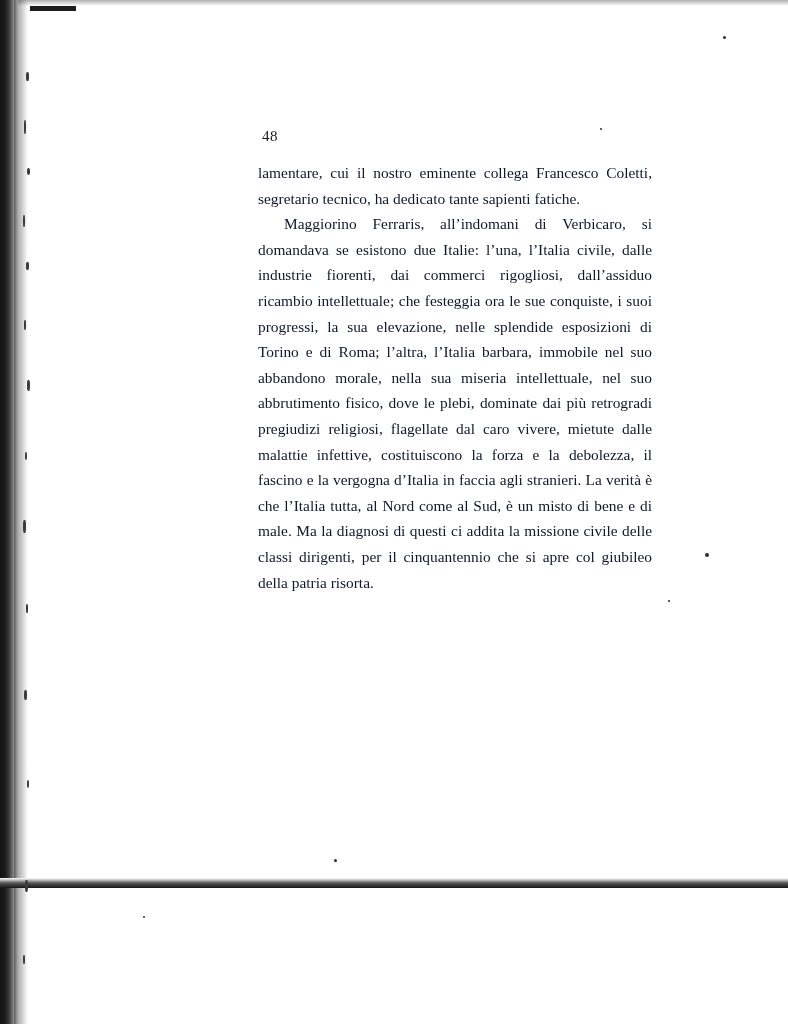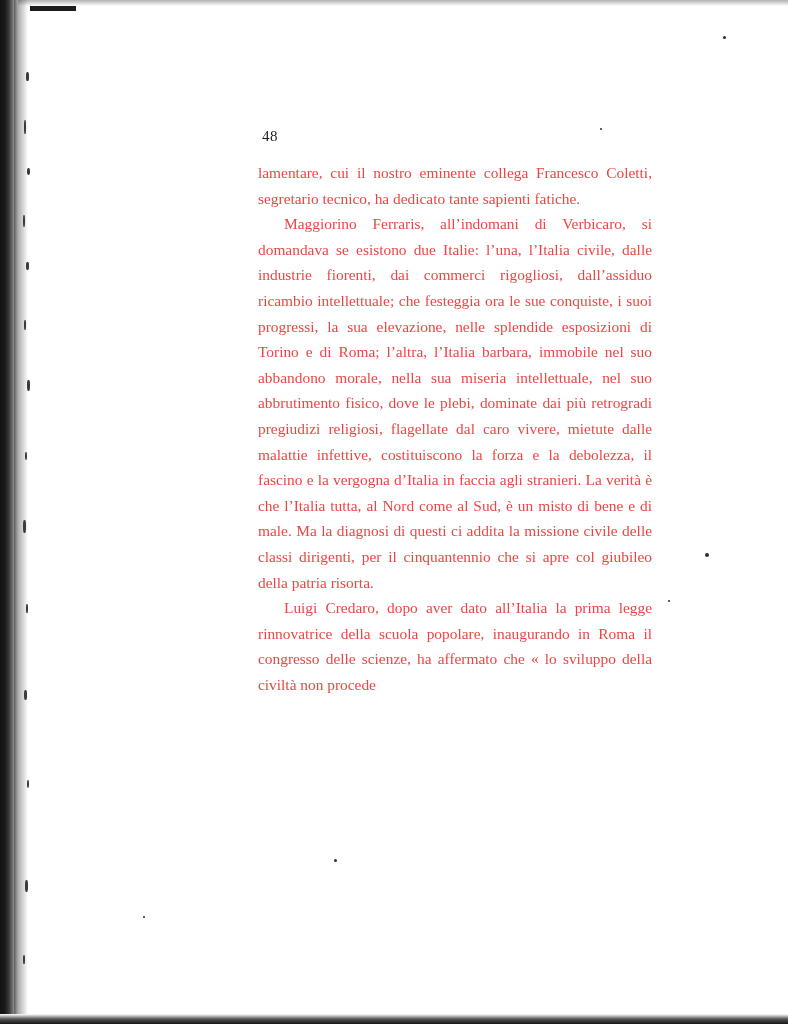--- a/index.html
+++ b/index.html
@@ -63,38 +63,38 @@
     position: absolute;
     background: #3a3a3a;
     border-radius: 40%;
   }
 
   .page {
     position: absolute;
     left: 0;
     top: 0;
     width: 788px;
-    height: 1024px;
+    height: 888px;
   }
 
   .folio {
     position: absolute;
     left: 262px;
     top: 128px;
     font-size: 15px;
     letter-spacing: 0.5px;
     color: #1b1b1b;
   }
 
   .textblock {
     position: absolute;
     left: 258px;
     top: 160px;
     width: 394px;
-    color: #ef4444;
+    color: #0f172a;
     font-size: 15.4px;
     line-height: 25.6px;
     text-align: justify;
     text-justify: inter-word;
   }
   .textblock p {
     margin: 0;
   }
   .textblock p.indent {
     text-indent: 26px;
@@ -138,16 +138,15 @@
   <div class="dot" style="left:705px; top:553px; width:4px; height:4px;"></div>
   <div class="dot" style="left:668px; top:600px; width:2px; height:2px;"></div>
   <div class="dot" style="left:334px; top:859px; width:3px; height:3px;"></div>
   <div class="dot" style="left:143px; top:916px; width:2px; height:2px;"></div>
 
   <div class="folio">48</div>
 
   <div class="textblock">
     <p>lamentare, cui il nostro eminente collega Francesco Coletti, segretario tecnico, ha dedicato tante sapienti fatiche.</p>
     <p class="indent">Maggiorino Ferraris, all’indomani di Verbicaro, si domandava se esistono due Italie: l’una, l’Italia civile, dalle industrie fiorenti, dai commerci rigogliosi, dall’assiduo ricambio intellettuale; che festeggia ora le sue conquiste, i suoi progressi, la sua elevazione, nelle splendide esposizioni di Torino e di Roma; l’altra, l’Italia barbara, immobile nel suo abbandono morale, nella sua miseria intellettuale, nel suo abbrutimento fisico, dove le plebi, dominate dai più retrogradi pregiudizi religiosi, flagellate dal caro vivere, mietute dalle malattie infettive, costituiscono la forza e la debolezza, il fascino e la vergogna d’Italia in faccia agli stranieri. La verità è che l’Italia tutta, al Nord come al Sud, è un misto di bene e di male. Ma la diagnosi di questi ci addita la missione civile delle classi dirigenti, per il cinquantennio che si apre col giubileo della patria risorta.</p>
-    <p class="indent">Luigi Credaro, dopo aver dato all’Italia la prima legge rinnovatrice della scuola popolare, inaugurando in Roma il congresso delle scienze, ha affermato che « lo sviluppo della civiltà non procede</p>
   </div>
 
 </div>
 
 </body></html>

